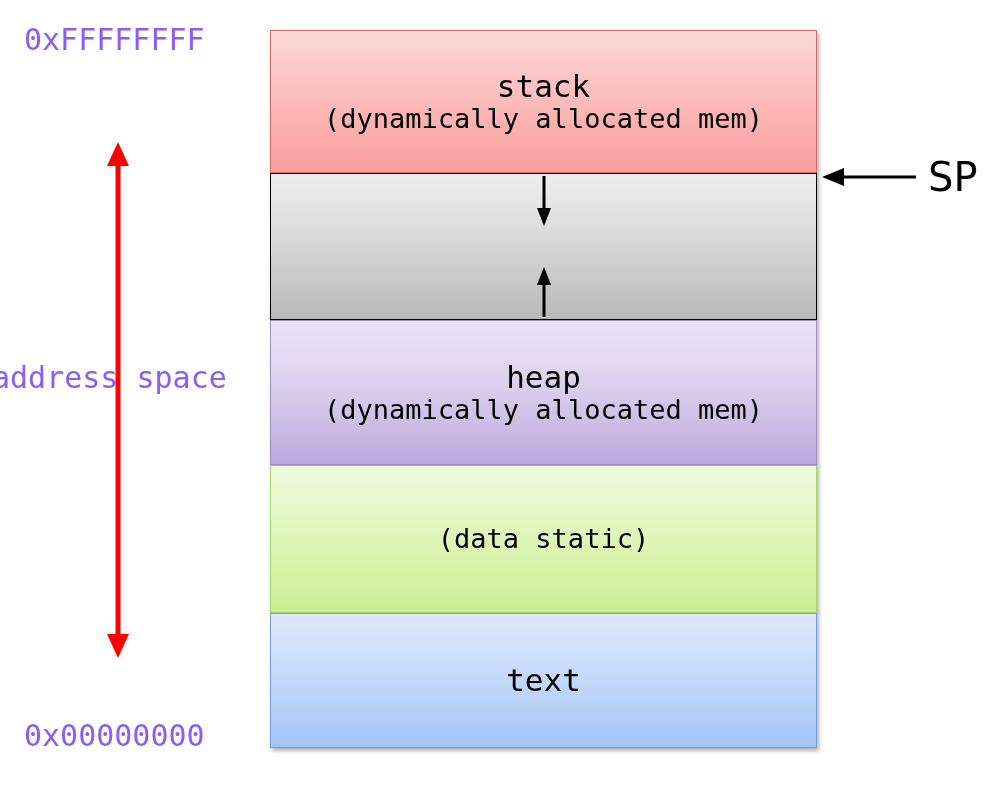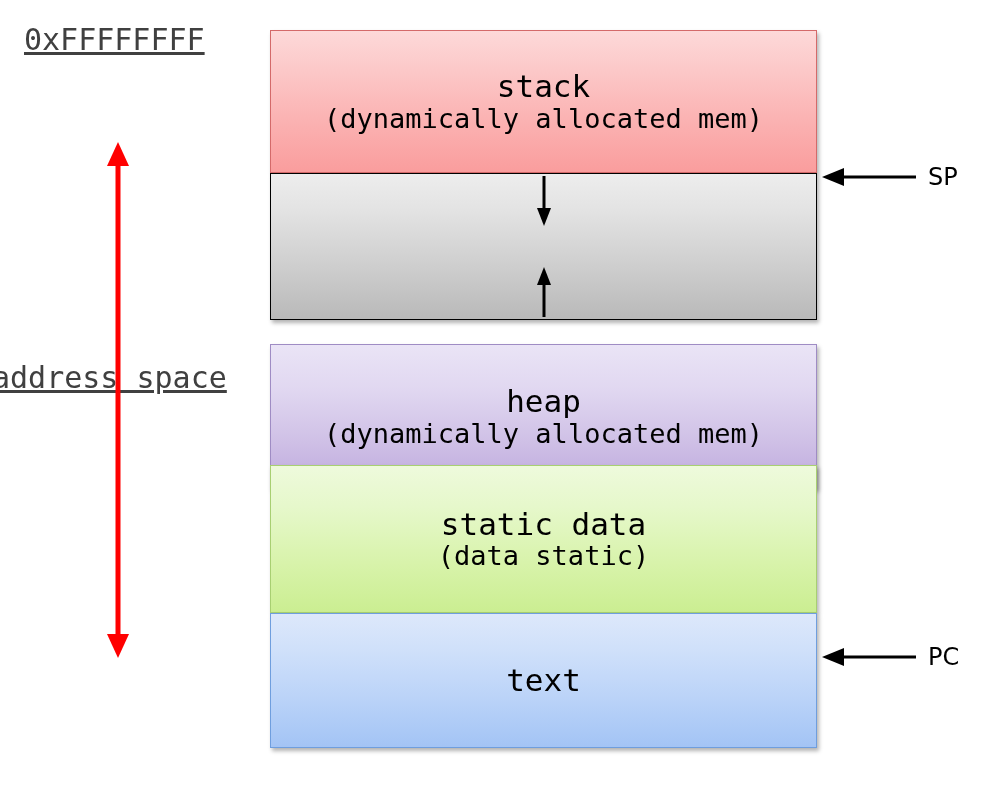--- a/index.html
+++ b/index.html
@@ -52,21 +52,20 @@
     top: 173px;
     height: 147px;
     background: linear-gradient(to bottom, #ededed 0%, #e3e3e3 25%, #cfcfcf 62%, #b9b9b9 100%);
     border: 1px solid #000000;
   }
   #seg-heap {
     top: 320px;
     height: 145px;
     background: linear-gradient(to bottom, #eae4f6 0%, #e1d8f1 30%, #cfc0e6 68%, #bda8dd 100%);
     border: 1px solid #9f8cc4;
-    margin-top: 24px;
   }
   #seg-static {
     top: 465px;
     height: 148px;
     background: linear-gradient(to bottom, #eefadc 0%, #e6f8cb 28%, #d8f3ab 66%, #cbee92 100%);
     border: 1px solid #a8cf72;
   }
   #seg-code {
     top: 613px;
     height: 135px;
@@ -89,59 +88,59 @@
     position: absolute;
     left: 96px;
     top: 140px;
     width: 44px;
     height: 520px;
   }
 
   
   .addr-label {
     position: absolute;
-    color: #404040;
+    color: #8b5cf6;
     font-family: "DejaVu Sans Mono", monospace;
     font-size: 30px;
     white-space: nowrap;
-    text-decoration: underline;
   }
   #label-top-addr    { left: 24px;  top: 22px; }
   #label-bottom-addr { left: 24px;  top: 718px; }
   #label-address-space {
     left: -8px;
     top: 360px;
     font-size: 30px;
   }
 
   
   .pointer-callout {
     position: absolute;
     display: flex;
     align-items: center;
     height: 40px;
   }
   .pointer-callout .ptr-arrow { width: 96px; height: 26px; }
   .pointer-callout .ptr-label {
     font-family: "DejaVu Sans", sans-serif;
-    font-size: 24px;
+    font-size: 40px;
     color: #000000;
     margin-left: 12px;
     white-space: nowrap;
   }
   #callout-sp { left: 820px; top: 157px; }
   #callout-pc { left: 820px; top: 637px; }
 </style>
 </head>
 <body>
 
 <div id="canvas">
 
   <div class="addr-label" id="label-top-addr">0xFFFFFFFF</div>
 
+  <div class="addr-label" id="label-bottom-addr">0x00000000</div>
 
   <div class="addr-label" id="label-address-space">address space</div>
 
   <svg id="range-arrow" viewBox="0 0 44 520">
     <line x1="22" y1="18" x2="22" y2="502" stroke="#ff0000" stroke-width="5"></line>
     <polygon points="22,2 33,26 11,26" fill="#ff0000"></polygon>
     <polygon points="22,518 33,494 11,494" fill="#ff0000"></polygon>
   </svg>
 
   <div class="seg" id="seg-stack">
@@ -159,37 +158,29 @@
       <polygon points="11,2 18,20 4,20" fill="#000000"></polygon>
     </svg>
   </div>
 
   <div class="seg" id="seg-heap">
     <div class="seg-title">heap</div>
     <div class="seg-sub">(dynamically allocated mem)</div>
   </div>
 
   <div class="seg" id="seg-static">
-    <div class="seg-title">static data</div>
     <div class="seg-sub">(data static)</div>
   </div>
 
   <div class="seg" id="seg-code">
     <div class="seg-title">text</div>
   </div>
 
   <div class="pointer-callout" id="callout-sp">
     <svg class="ptr-arrow" viewBox="0 0 96 26">
       <line x1="96" y1="13" x2="22" y2="13" stroke="#000000" stroke-width="3"></line>
       <polygon points="2,13 24,4 24,22" fill="#000000"></polygon>
     </svg>
     <span class="ptr-label">SP</span>
   </div>
 
-  <div class="pointer-callout" id="callout-pc">
-    <svg class="ptr-arrow" viewBox="0 0 96 26">
-      <line x1="96" y1="13" x2="22" y2="13" stroke="#000000" stroke-width="3"></line>
-      <polygon points="2,13 24,4 24,22" fill="#000000"></polygon>
-    </svg>
-    <span class="ptr-label">PC</span>
-  </div>
 
 </div>
 
 </body></html>

